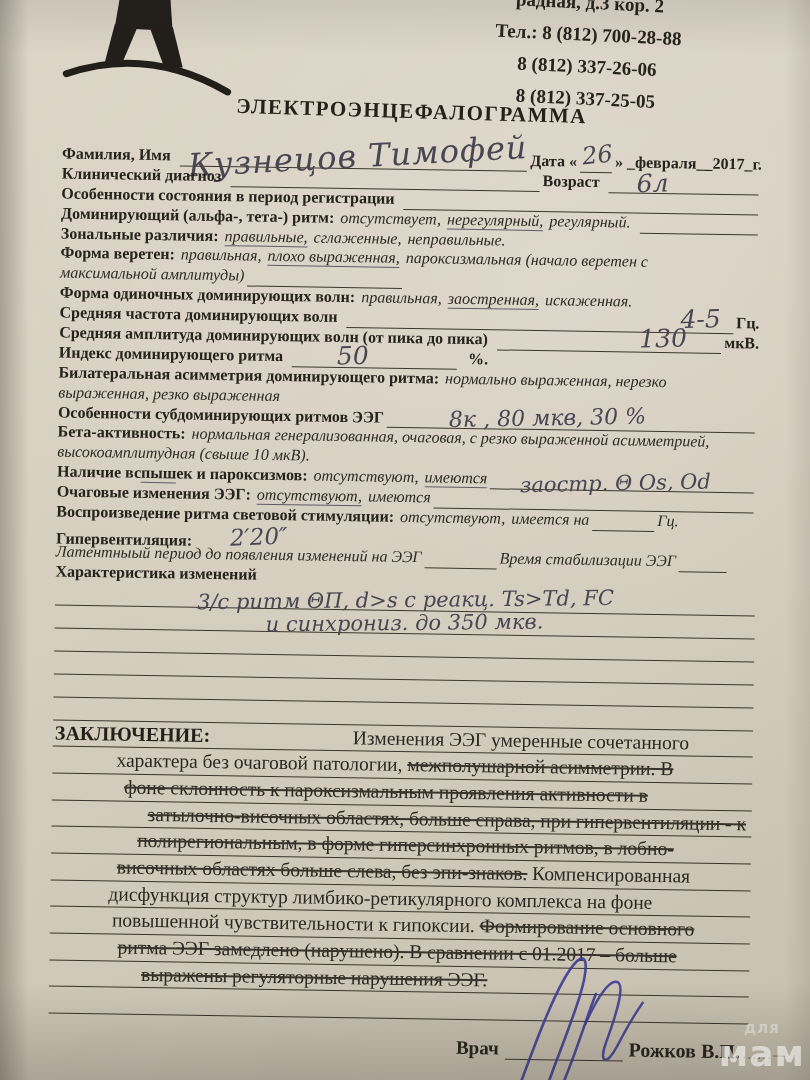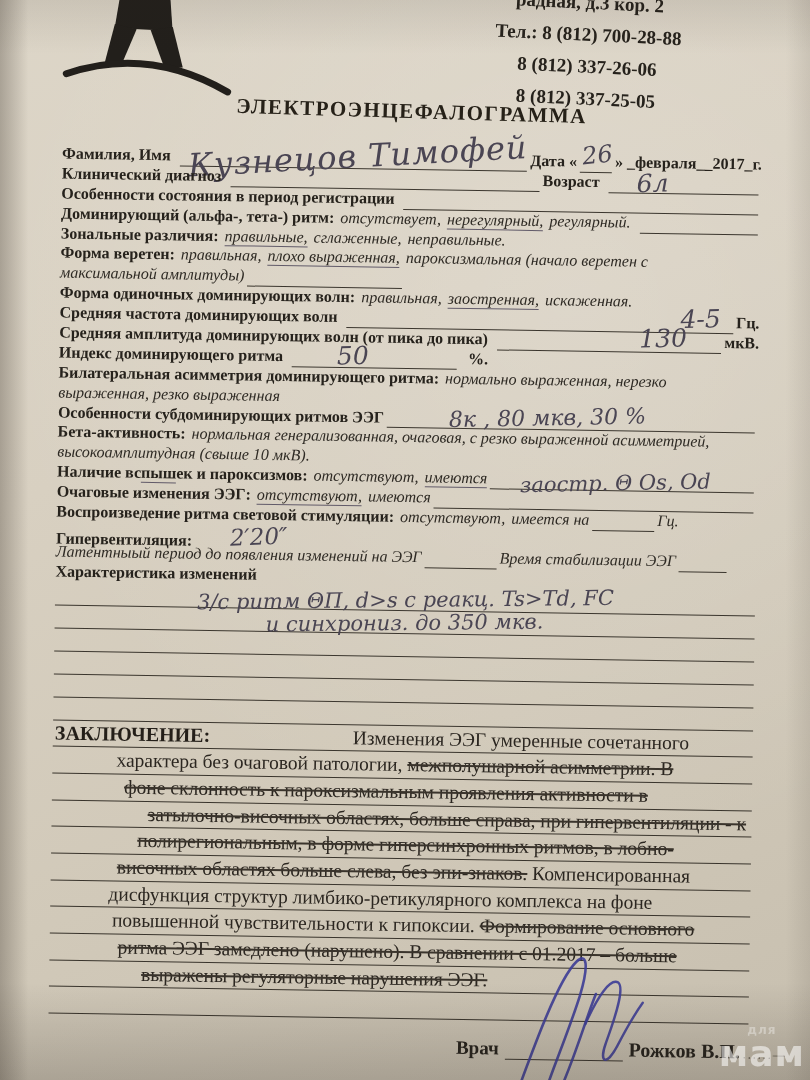--- a/index.html
+++ b/index.html
@@ -54,21 +54,21 @@
   .strike{text-decoration:line-through;text-decoration-thickness:1.7px;text-decoration-color:#3a342c;}
   
   .docrow{display:flex;align-items:baseline;margin-top:16px;padding-left:408px;white-space:nowrap;}
   .docbl{flex:none;width:118px;align-self:stretch;border-bottom:1.6px solid #3b362e;position:relative;margin:0 6px;}
   .docname{font-weight:bold;font-size:20px;color:#26221c;}
   .docdots{font-size:12px;letter-spacing:2px;color:#4a443a;margin-left:3px;}
   .sigwrap{position:absolute;left:-18px;top:-92px;width:170px;height:200px;overflow:visible;pointer-events:none;}
   
   .wm{position:absolute;right:5px;bottom:8px;z-index:10;text-align:center;
     font-family:"DejaVu Sans",sans-serif;font-weight:bold;line-height:1;}
-  .wm-small{font-size:12px;color:rgba(255,255,255,0.35);letter-spacing:1px;}
+  .wm-small{font-size:15px;color:rgba(255,255,255,0.35);letter-spacing:1px;}
   .wm-big{font-size:36px;color:rgba(255,255,255,0.55);letter-spacing:1px;}
 </style>
 </head>
 <body>
 
 <div class="photo">
   <div class="sheet">
 
     <svg class="logo" viewBox="0 0 185 105">
       <polygon points="60,0 110,0 114,34 56,34" fill="#221f1b"></polygon>

